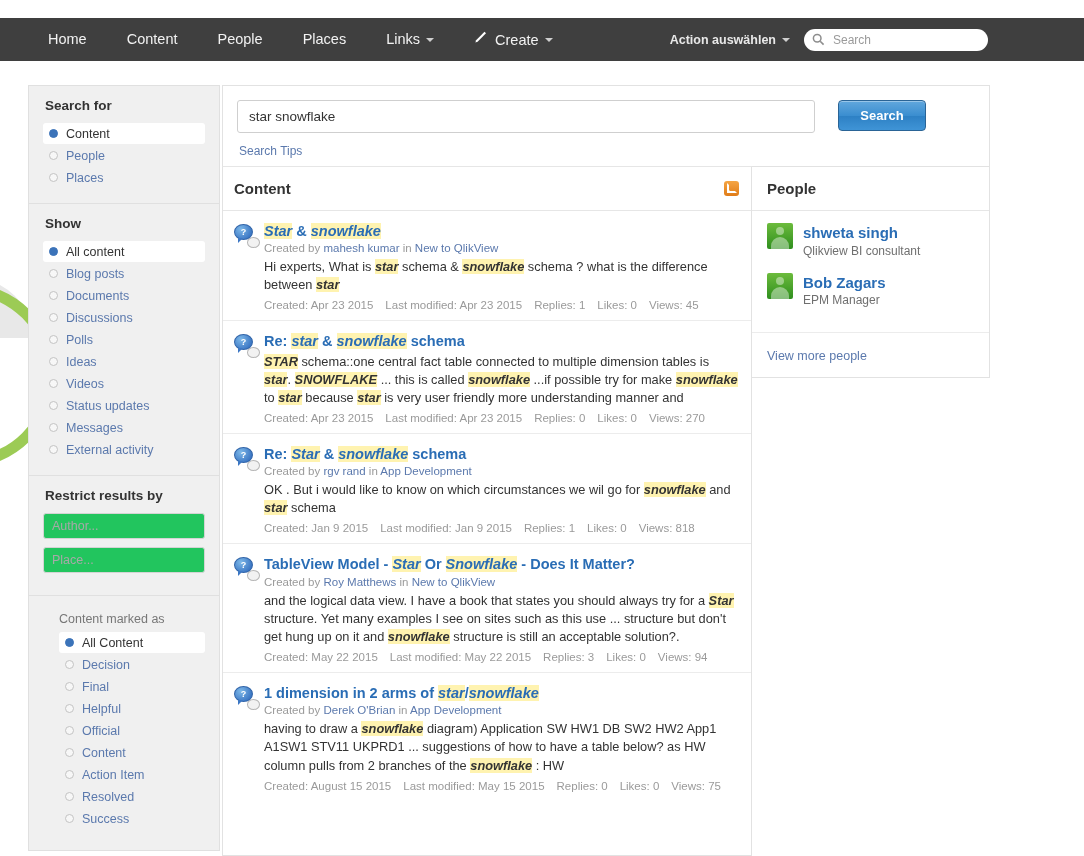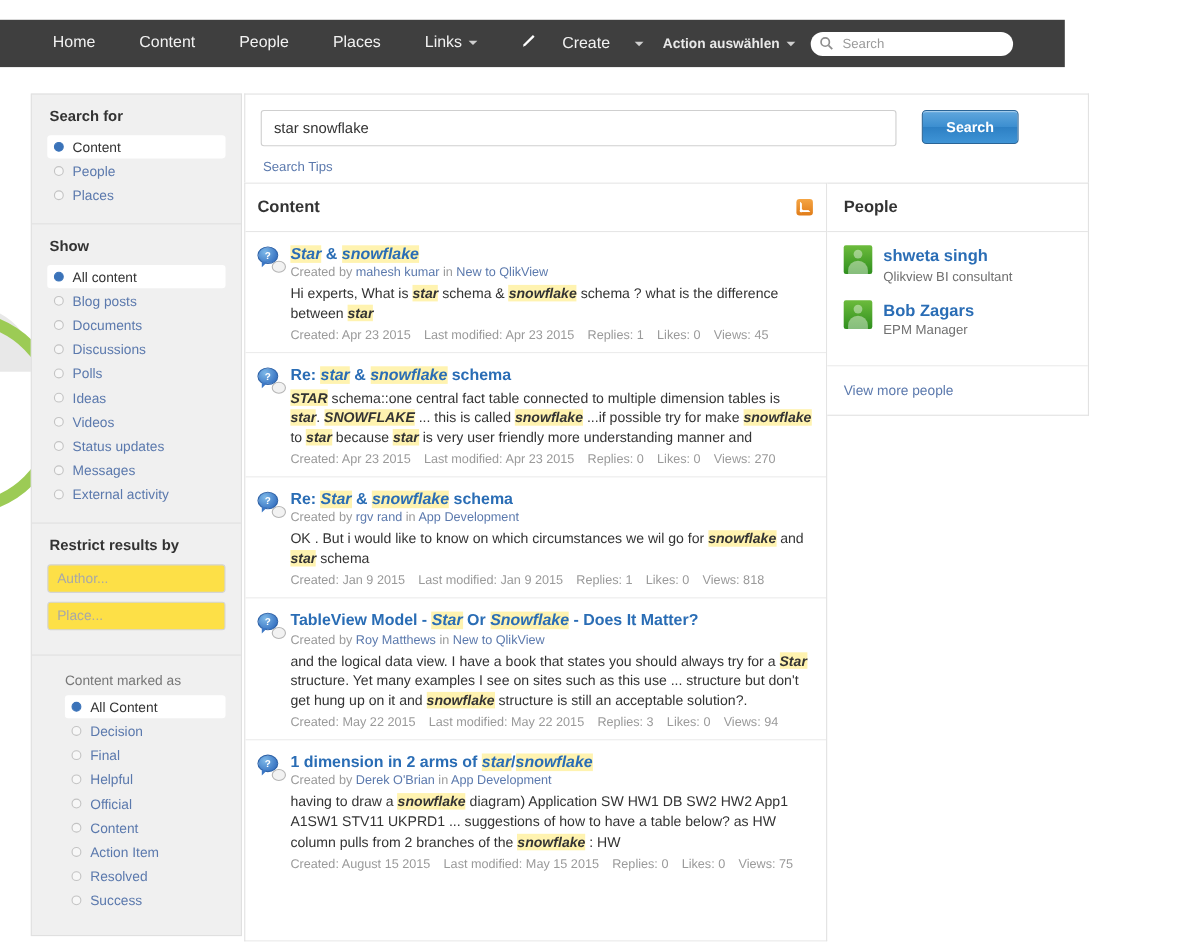--- a/index.html
+++ b/index.html
@@ -13,31 +13,31 @@
   body { position: relative; }
 
   
   .top-strip {
     position: absolute; left: 0; top: 0; width: 1084px; height: 18px;
     background: #ffffff;
   }
 
   
   .navbar {
-    position: absolute; left: 0; top: 18px; width: 968px; height: 43px;
+    position: absolute; left: 0; top: 18px; width: 1084px; height: 43px;
     background: #3f3f3f;
     display: flex; align-items: center;
   }
   .nav-left { display: flex; align-items: center; padding-left: 28px; }
   .nav-item {
     color: #f2f2f2; font-size: 14.5px; padding: 0 20px; line-height: 43px;
     text-decoration: none; white-space: nowrap; cursor: pointer;
   }
   .nav-create { display: flex; align-items: center; padding: 0 18px; color: #f2f2f2;
-                font-size: 14.5px; cursor: pointer; white-space: nowrap; gap: 16px; }
+                font-size: 14.5px; cursor: pointer; white-space: nowrap; }
   .pencil-icon { display:inline-block; margin-right: 7px; line-height: 1; }
   .caret {
     display: inline-block; width: 0; height: 0; margin-left: 6px;
     border-left: 4px solid transparent; border-right: 4px solid transparent;
     border-top: 4px solid #cfcfcf; vertical-align: middle;
   }
   .nav-right {
     margin-left: auto; display: flex; align-items: center; padding-right: 96px;
   }
   .lang-select {
@@ -91,21 +91,21 @@
     width: 9px; height: 9px; border-radius: 50%;
     border: 1px solid #c3c3c3; background: #f7f7f7;
     margin-right: 8px; flex: none;
   }
   .radio.on { background: #3b73b9; border-color: #3b73b9; }
   .radio-label { font-size: 12.5px; color: #5b79ad; white-space: nowrap; }
   .radio-row.selected .radio-label { color: #333333; }
   .sb-input {
     display: block; width: 100%; height: 26px; margin-bottom: 8px;
     border: 1px solid #d4d4d4; border-radius: 3px; padding: 0 8px;
-    font-size: 12.5px; color: #555; background: #fde047; outline: none;
+    font-size: 12.5px; color: #555; background: #22c55e; outline: none;
     font-family: "Liberation Sans", sans-serif;
   }
   .sb-input::placeholder { color: #a8a8a8; }
 
   
   .search-panel {
     position: absolute; left: 222px; top: 85px; width: 768px; height: 81px;
     background: #ffffff; border: 1px solid #e2e2e2; border-bottom: none;
     z-index: 2;
   }

